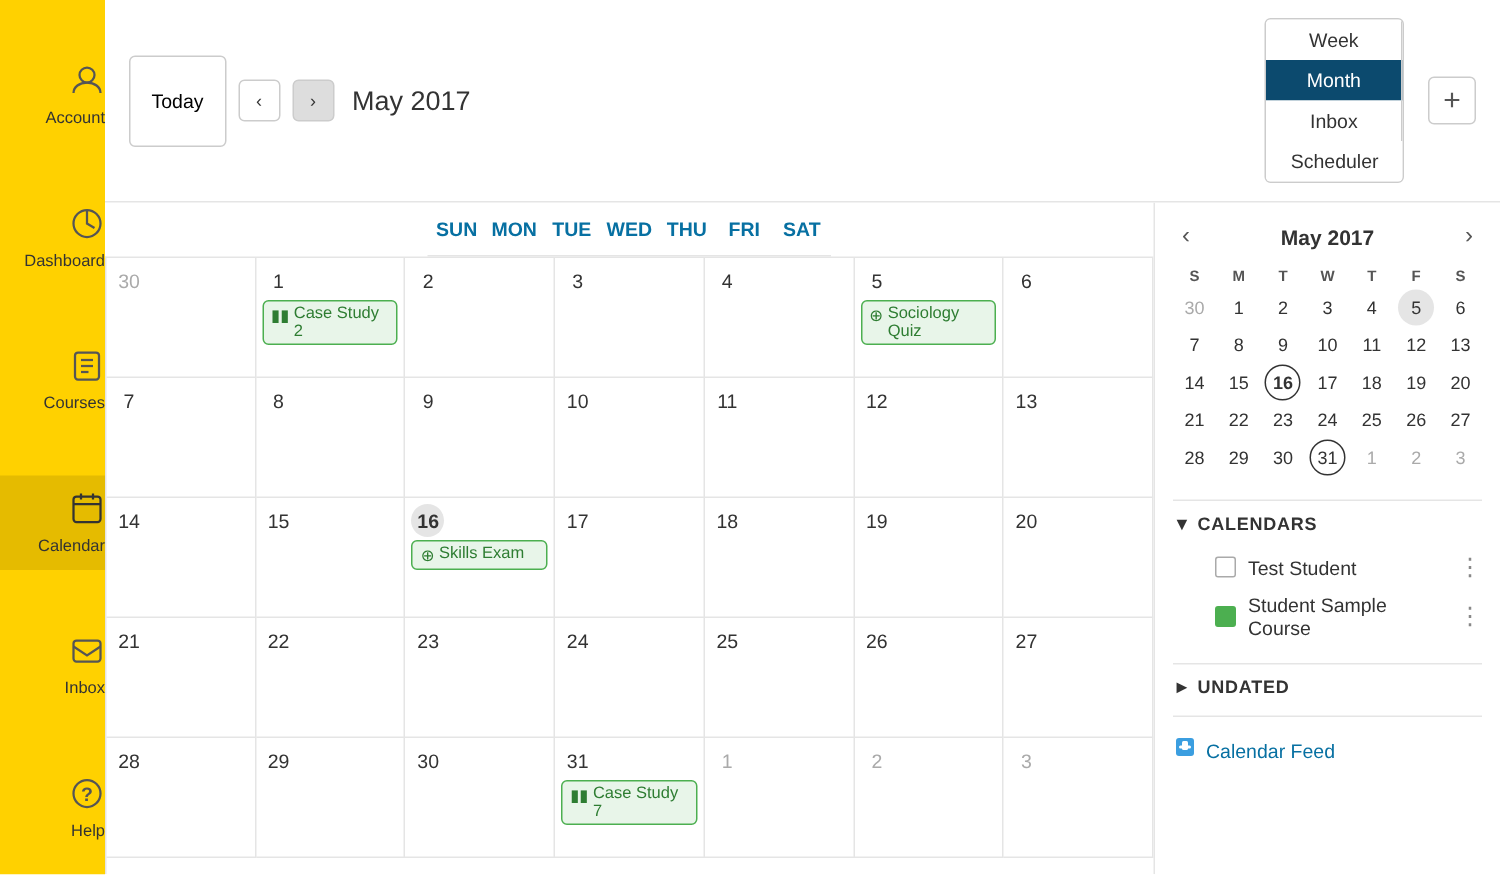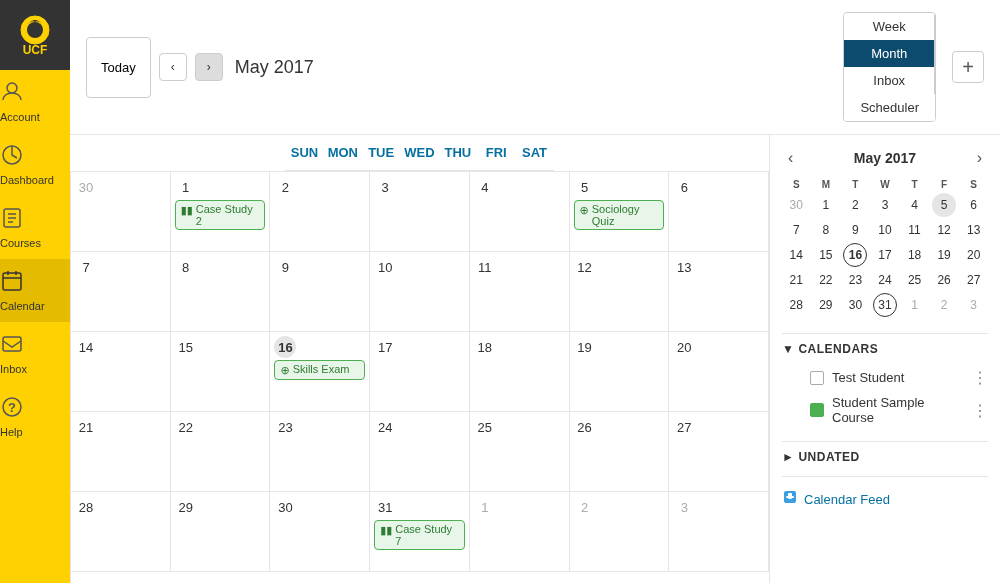--- a/index.html
+++ b/index.html
@@ -24,28 +24,29 @@
       justify-content: center;
       color: #FFD100;
       font-weight: bold;
       font-size: 18px;
       flex-shrink: 0;
     }
     .sidebar-logo svg { width: 50px; height: 50px; }
     .sidebar-item {
       display: flex;
       flex-direction: column;
-      align-items: flex-start;
+      align-items: flex-end;
       justify-content: center;
       width: 100%;
       padding: 10px 0;
       cursor: pointer;
       color: #333;
       font-size: 11px;
       gap: 3px;
+      margin-top: 32px;
     }
     .sidebar-item.active { background: rgba(0,0,0,0.1); }
     .sidebar-icon { font-size: 22px; line-height: 1; }
     .sidebar-label { font-size: 11px; font-weight: 500; }
 
     
     .main { flex: 1; display: flex; flex-direction: column; overflow: hidden; }
 
     
     .toolbar {
@@ -260,28 +261,20 @@
       padding: 4px 0;
     }
     .feed-icon { font-size: 16px; color: #0770A2; }
 
     .divider { height: 1px; background: #e5e5e5; margin: 8px 0; }
   </style>
 </head>
 <body>
 
 <div class="sidebar">
-  <div class="sidebar-logo">
-    <svg viewBox="0 0 50 50" xmlns="http://www.w3.org/2000/svg">
-      <circle cx="25" cy="20" r="14" fill="#FFD100" stroke="#FFD100" stroke-width="1"></circle>
-      <path d="M18 14 Q25 6 32 14 Q28 10 25 12 Q22 10 18 14Z" fill="#333"></path>
-      <circle cx="25" cy="20" r="8" fill="#333"></circle>
-      <text x="25" y="44" text-anchor="middle" fill="#FFD100" font-size="12" font-weight="bold" font-family="Arial">UCF</text>
-    </svg>
-  </div>
   <div class="sidebar-item">
     <div class="sidebar-icon">
       <svg width="24" height="24" viewBox="0 0 24 24">
           <circle cx="12" cy="8" r="5" fill="none" stroke="#555" stroke-width="1.5"></circle>
           <path d="M3 20c0-4 4-7 9-7s9 3 9 7" fill="none" stroke="#555" stroke-width="1.5"></path>
         </svg>
     </div>
     <span class="sidebar-label">Account</span>
   </div>
   <div class="sidebar-item">

